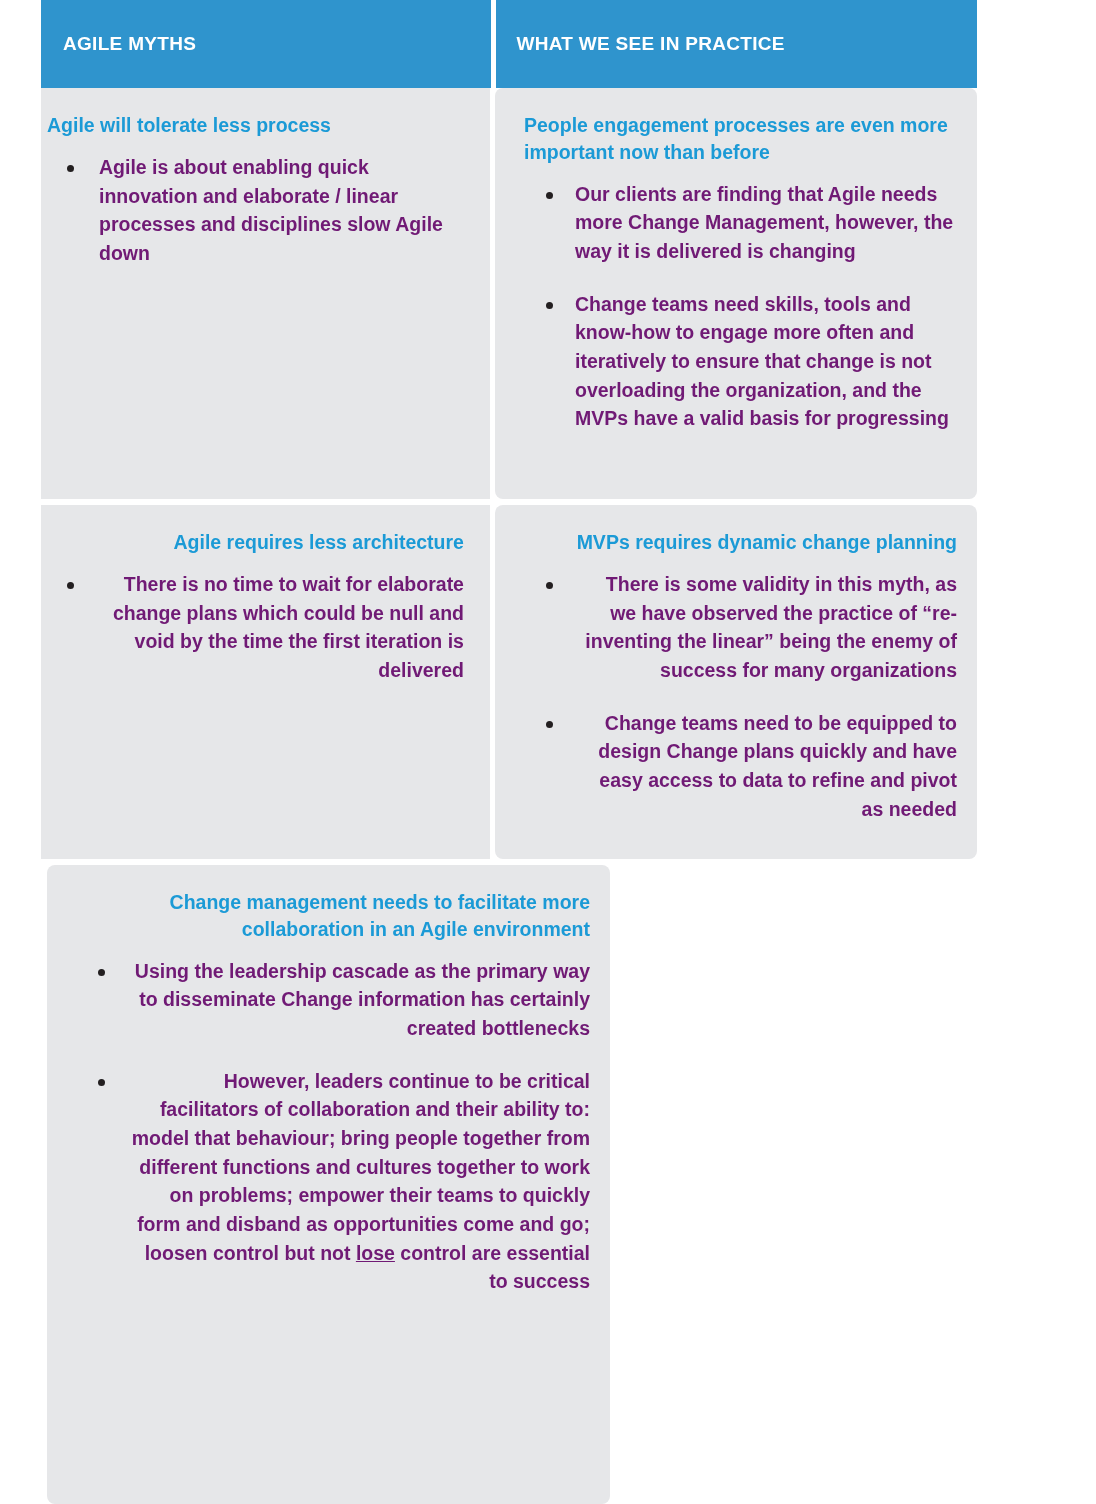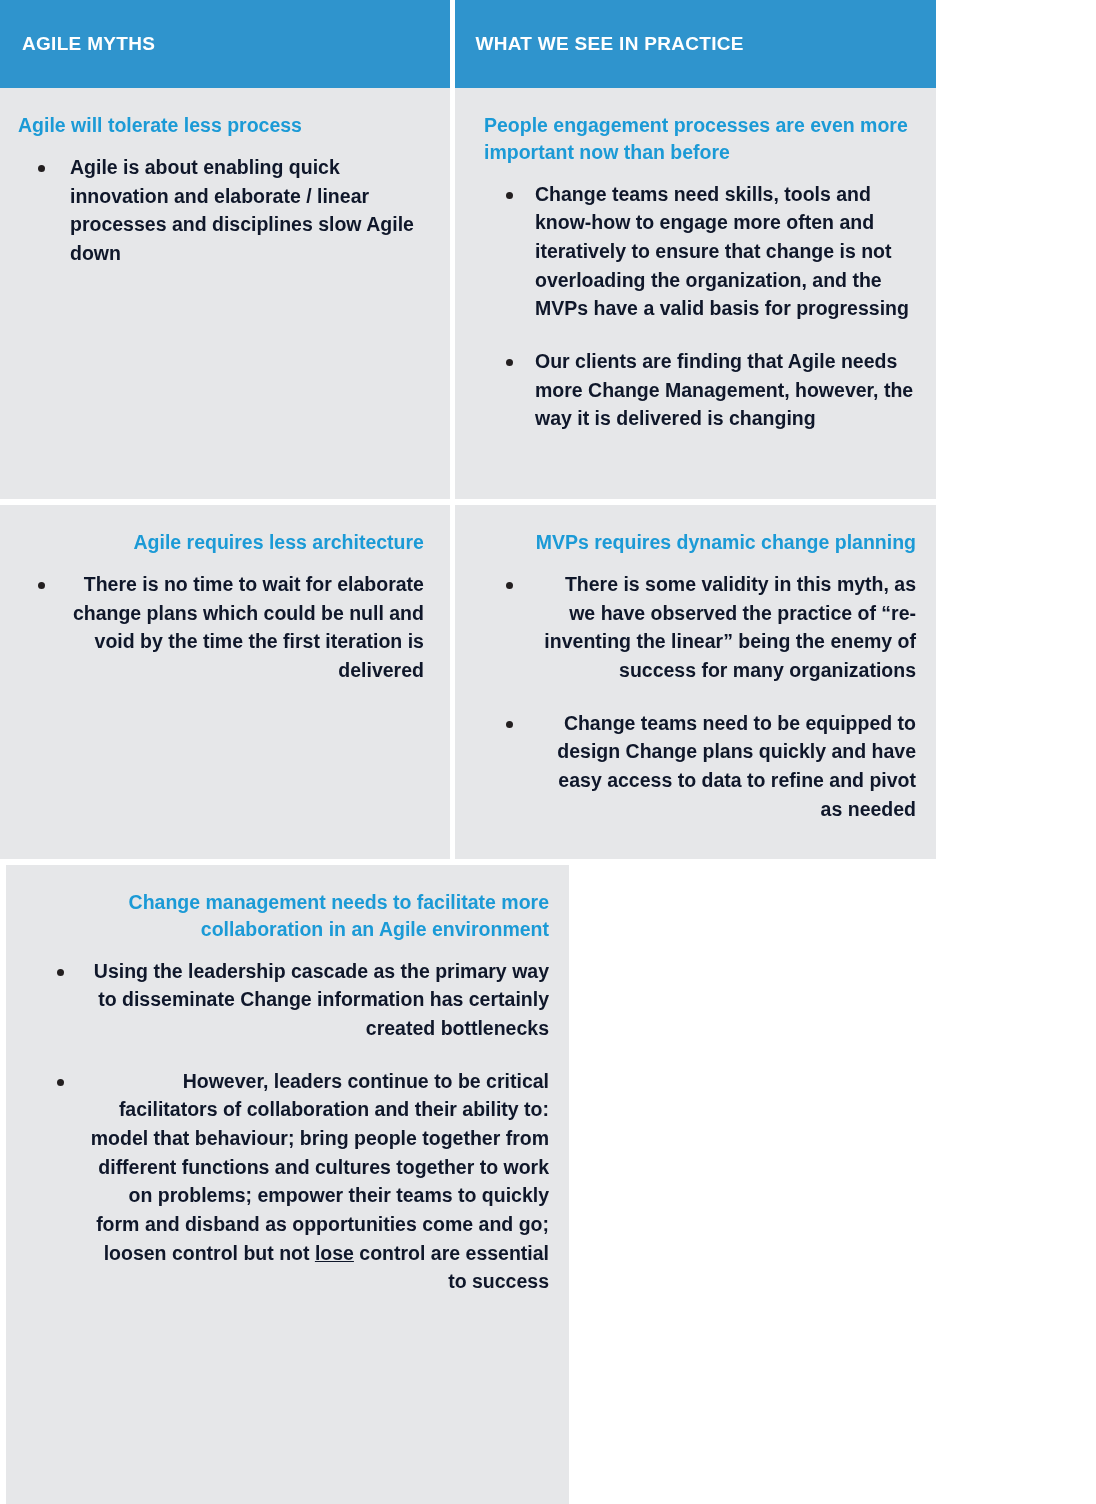--- a/index.html
+++ b/index.html
@@ -14,20 +14,21 @@
     overflow: hidden;
   }
 
   .table {
     width: 936px;
     height: 1504px;
     display: flex;
     flex-direction: column;
     background: #ffffff;
     box-sizing: border-box;
+    margin-left: 41px;
   }
 
   
   .header-row {
     display: flex;
     height: 88px;
     flex: 0 0 88px;
     background: #ffffff;
   }
   .header-cell {
@@ -56,44 +57,44 @@
   }
   .row {
     display: flex;
     background: #ffffff;
   }
   .row + .row { margin-top: 6px; text-align: right; }
 
   .cell {
     background: #e6e7e9;
     box-sizing: border-box;
-    padding: 24px 26px 26px 18px;
+    padding: 24px 26px 26px 6px;
   }
   .cell.left  { width: 527px; }
-  .cell.right { width: 563px; padding-left: 29px; padding-right: 20px; }
+  .cell.right { width: 563px; padding-left: 29px; padding-right: 20px; border-radius: 8px; }
   .col-gap { width: 6px; background: #ffffff; }
 
   .cell-title {
     color: #1b9ad6;
     font-size: 19.5px;
     font-weight: bold;
     line-height: 1.38;
     margin: 0 0 14px 0;
   }
 
   ul.bullets {
     list-style: none;
     margin: 0;
     padding: 0;
   }
   ul.bullets > li {
     position: relative;
     padding-left: 52px;
     margin-bottom: 24px;
-    color: #0f172a;
+    color: #701a75;
     font-size: 19.5px;
     font-weight: bold;
     line-height: 1.47;
   }
   ul.bullets > li:last-child { margin-bottom: 0; }
   ul.bullets > li .bullet-dot {
     position: absolute;
     left: 20px;
     top: 0.62em;
     width: 7px;
@@ -137,25 +138,25 @@
             <span>Agile is about enabling quick innovation and elaborate / linear processes and disciplines slow Agile down</span>
           </li>
         </ul>
       </div>
       <div class="col-gap"></div>
       <div class="cell right">
         <p class="cell-title">People engagement processes are even more important now than before</p>
         <ul class="bullets">
           <li>
             <span class="bullet-dot"></span>
+            <span>Our clients are finding that Agile needs more Change Management, however, the way it is delivered is changing</span>
+          </li>
+          <li>
+            <span class="bullet-dot"></span>
             <span>Change teams need skills, tools and know-how to engage more often and iteratively to ensure that change is not overloading the organization, and the MVPs have a valid basis for progressing</span>
-          </li>
-          <li>
-            <span class="bullet-dot"></span>
-            <span>Our clients are finding that Agile needs more Change Management, however, the way it is delivered is changing</span>
           </li>
         </ul>
       </div>
     </div>
 
     <div class="row row-2">
       <div class="cell left">
         <p class="cell-title">Agile requires less architecture</p>
         <ul class="bullets">
           <li>

